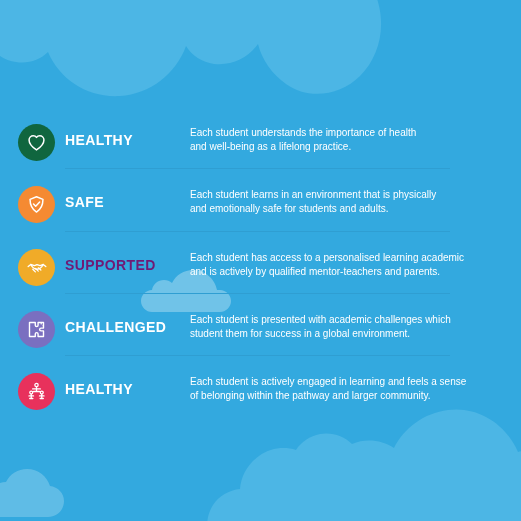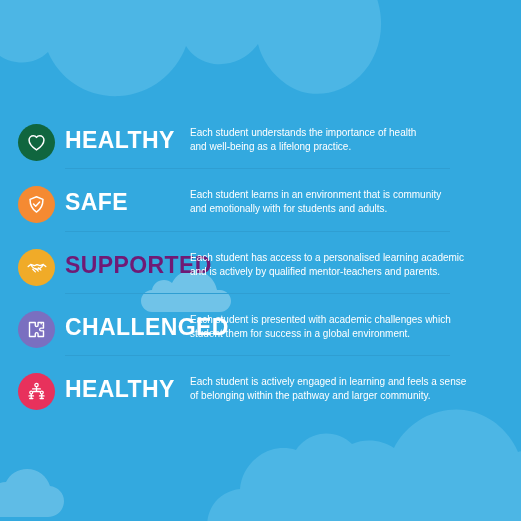--- a/index.html
+++ b/index.html
@@ -63,21 +63,21 @@
     box-sizing: border-box;
   }
   .icon-badge svg {
     display: block;
   }
 
   .row-title {
     position: absolute;
     left: 65px;
     top: 13px;
-    font-size: 23px;
+    font-size: 14px;
     font-weight: bold;
     color: #ffffff;
     letter-spacing: 0.4px;
     line-height: 28px;
     white-space: nowrap;
   }
 
   .row-desc {
     position: absolute;
     left: 190px;
@@ -144,22 +144,22 @@
 
     <div class="row row-1">
       <div class="icon-badge" style="background:#f58a32;">
         <svg width="21" height="21" viewBox="0 0 24 24">
           <path d="M12 3.2 L 19.4 6.1 C 19.4 12.5 17 17.6 12 20.6 C 7 17.6 4.6 12.5 4.6 6.1 Z" fill="none" stroke="#ffffff" stroke-width="1.7" stroke-linejoin="round"></path>
           <path d="M8.6 11.4 L 11.1 13.9 L 15.6 9.1" fill="none" stroke="#ffffff" stroke-width="1.7" stroke-linecap="round" stroke-linejoin="round"></path>
         </svg>
       </div>
       <div class="row-title" style="color: rgb(255, 255, 255);">SAFE</div>
       <div class="row-desc" style="color: rgb(255, 255, 255);">
-        <span>Each student learns in an environment that is community</span>
-        <span>and emotionally with for students and adults.</span>
+        <span>Each student learns in an environment that is physically</span>
+        <span>and emotionally safe for students and adults.</span>
       </div>
     </div>
     <div class="divider div-1" style="background: rgb(47, 158, 210);"></div>
 
     <div class="row row-2">
       <div class="icon-badge" style="background:#f0ab28;">
         <svg width="22" height="22" viewBox="0 0 24 24">
           <path d="M2.4 10.4 L 5.2 8.2 L 9.2 9.4 L 12 8.4 L 15.4 9.4 L 18.8 8.2 L 21.6 10.4" fill="none" stroke="#ffffff" stroke-width="1.5" stroke-linecap="round" stroke-linejoin="round"></path>
           <path d="M5.2 8.2 C 7.2 12 9 13.4 12 13.4 C 15 13.4 16.8 12 18.8 8.2" fill="none" stroke="#ffffff" stroke-width="1.5" stroke-linecap="round" stroke-linejoin="round"></path>
           <path d="M7.4 13.4 L 10.2 16.2 M 10.4 12.6 L 13.4 15.4 M 13.4 11.8 L 16.2 14.2" fill="none" stroke="#ffffff" stroke-width="1.4" stroke-linecap="round"></path>

